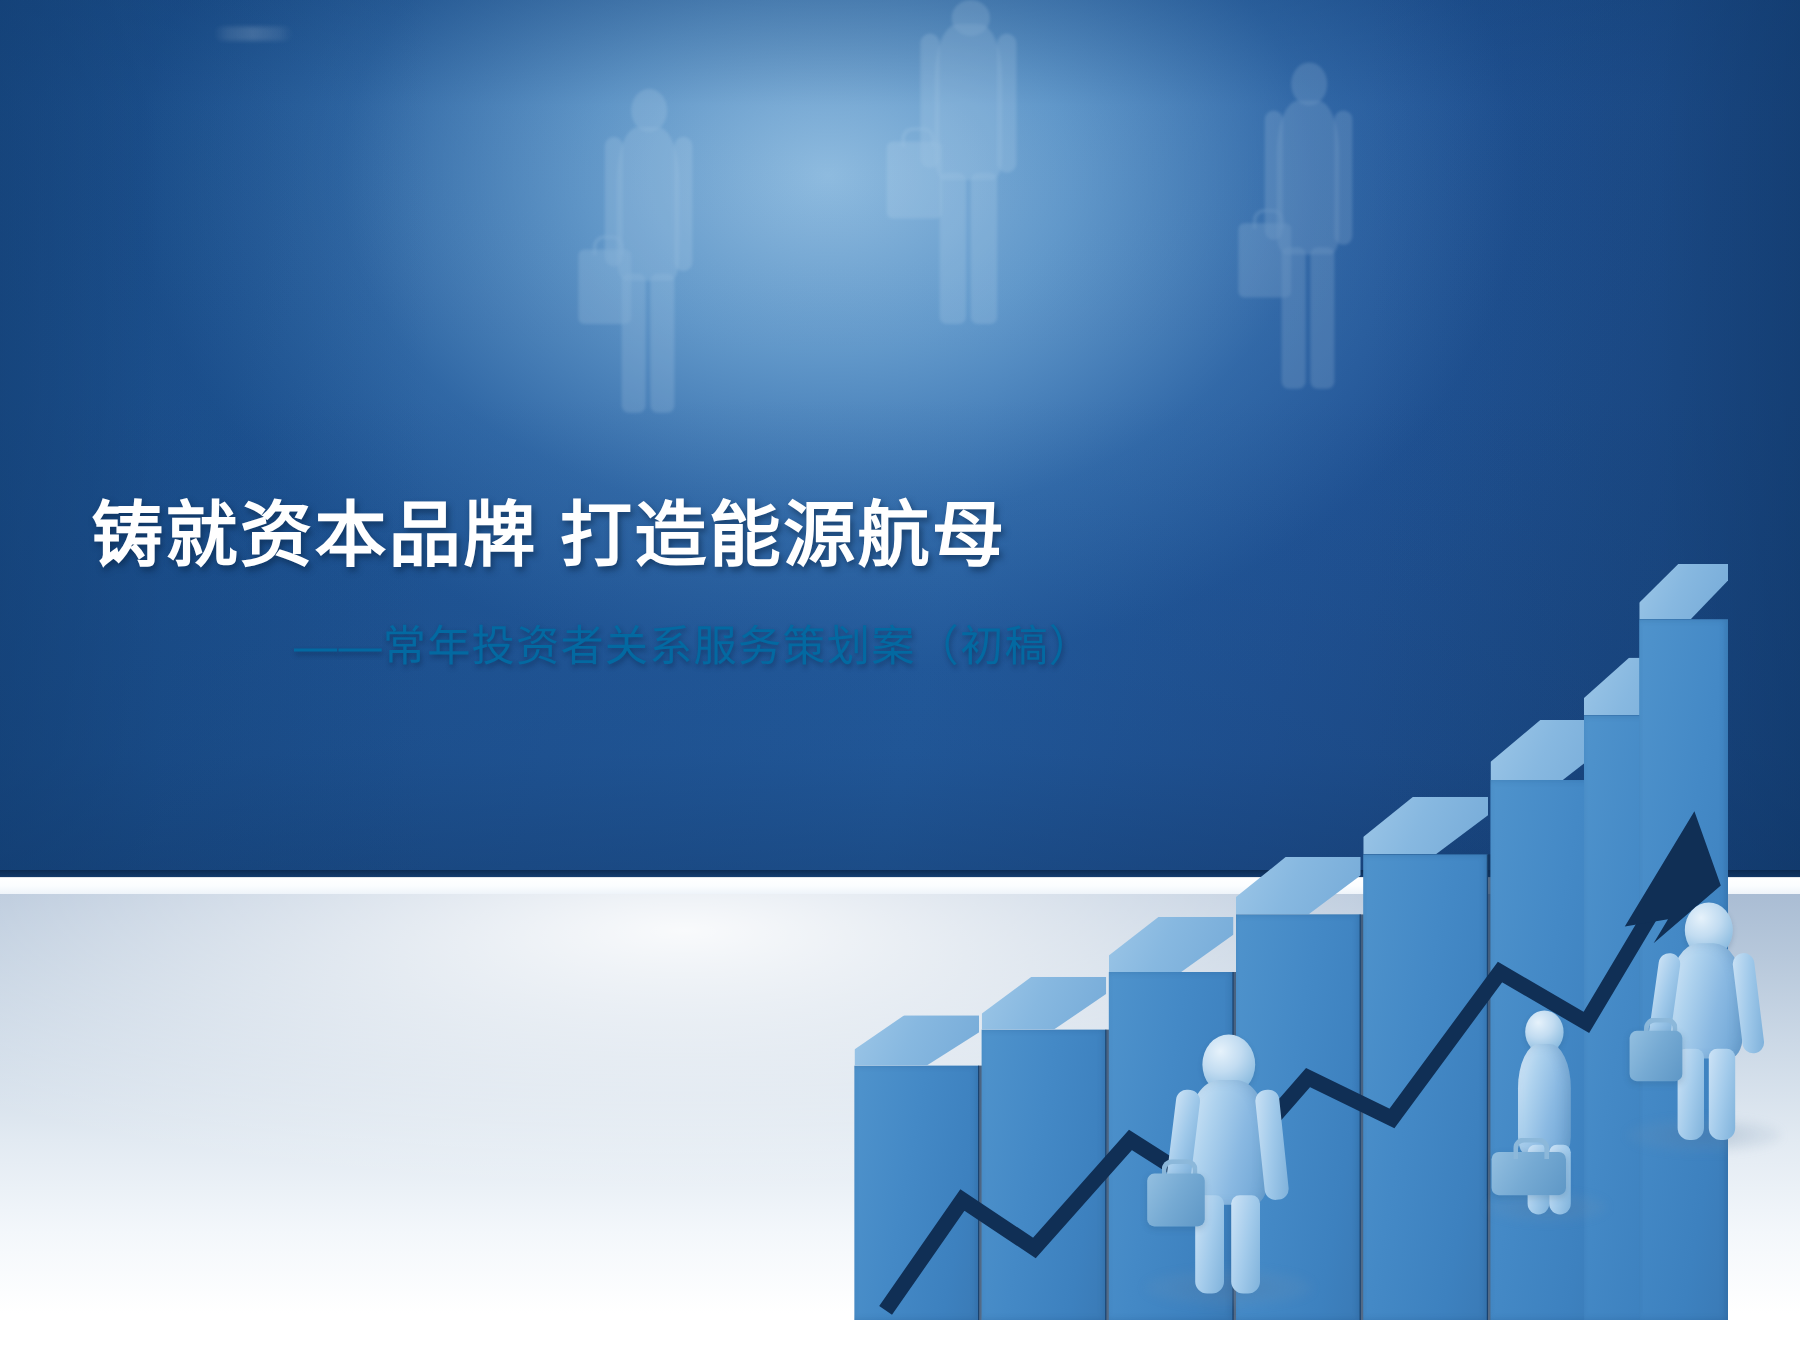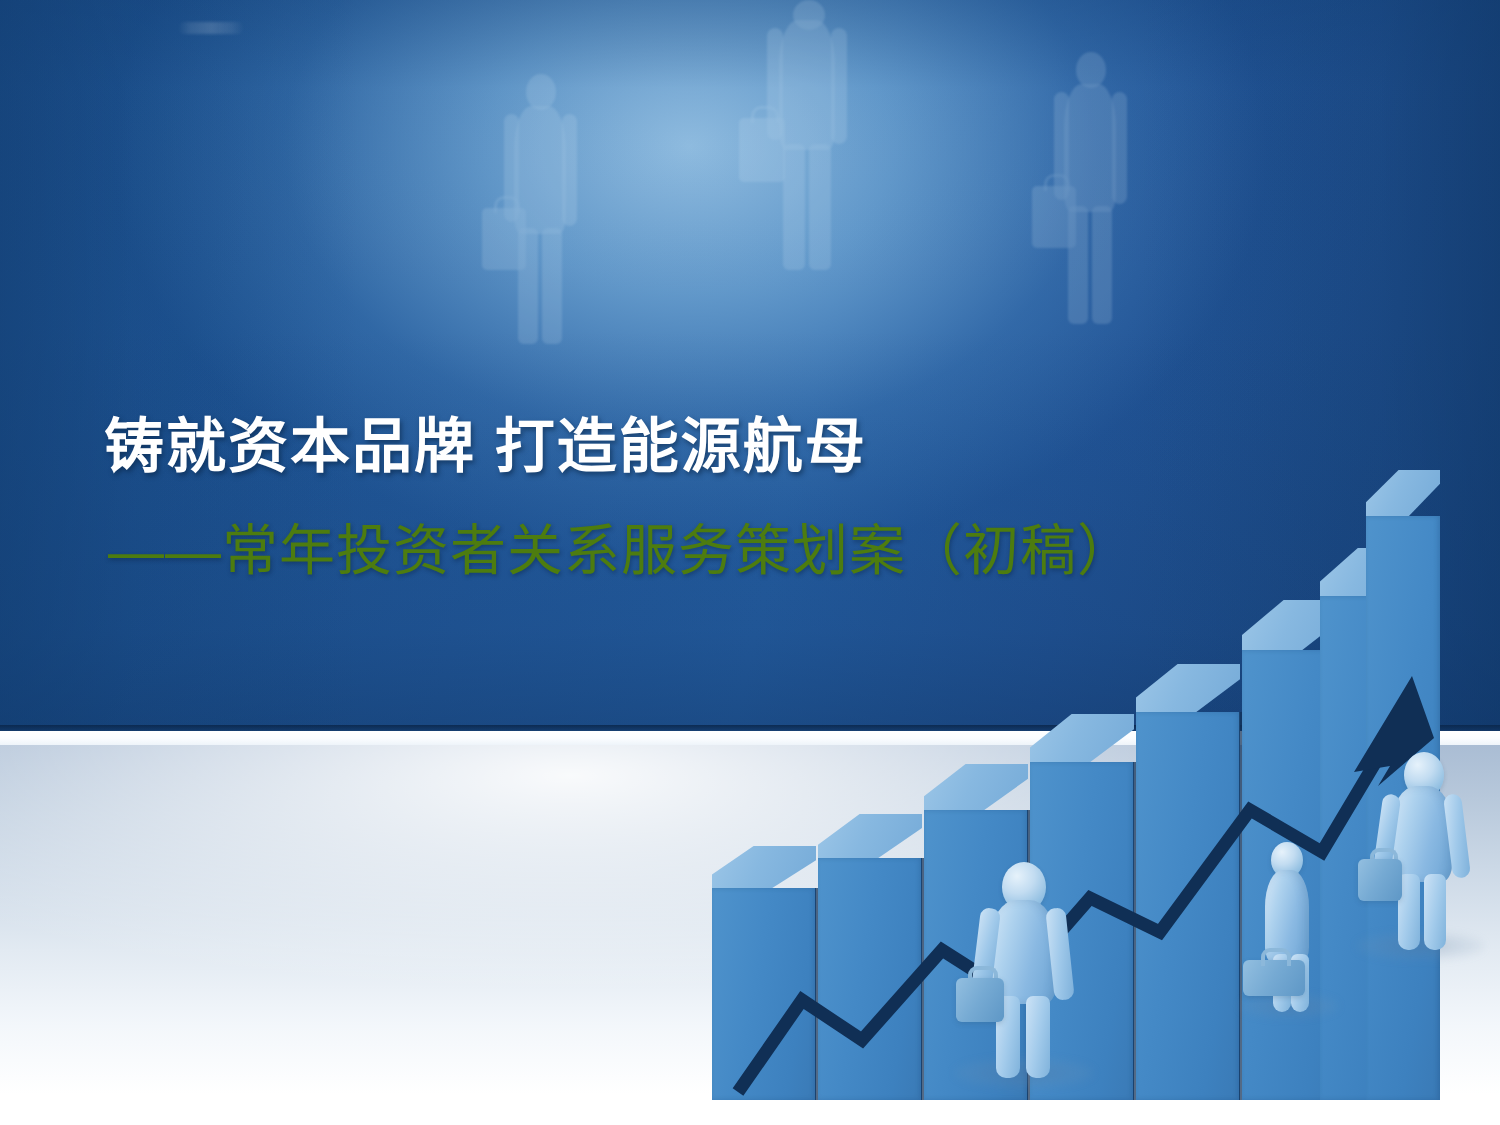--- a/index.html
+++ b/index.html
@@ -251,44 +251,45 @@
     background: radial-gradient(ellipse at center,
       rgba(90,120,155,0.32) 0%,
       rgba(120,150,180,0.14) 55%,
       rgba(255,255,255,0) 100%);
     filter: blur(4px);
   }
 
   
   .title-block {
     position: absolute;
-    left: 104px;
+    left: 76px;
     top: 412px;
     width: 1000px;
   }
   .main-title {
     margin: 0;
     color: #ffffff;
     font-size: 60px;
     font-weight: 700;
     letter-spacing: 2px;
     line-height: 1.18;
     white-space: nowrap;
     text-shadow: 2px 3px 5px rgba(8,34,66,0.55);
   }
   .sub-title {
     margin: 0;
     padding-left: 4px;
-    color: #4d7c0f;
-    font-size: 56px;
+    color: #0369a1;
+    font-size: 36px;
     font-weight: 400;
     letter-spacing: 1px;
     line-height: 1.2;
     white-space: nowrap;
     text-shadow: 1px 2px 4px rgba(8,34,66,0.45);
+    text-align: center;
   }
   .title-gap { height: 34px; }
 </style>
 </head>
 <body>
 
 <div class="slide">
 
   <div class="wall">
     <div class="wall-vignette"></div>

